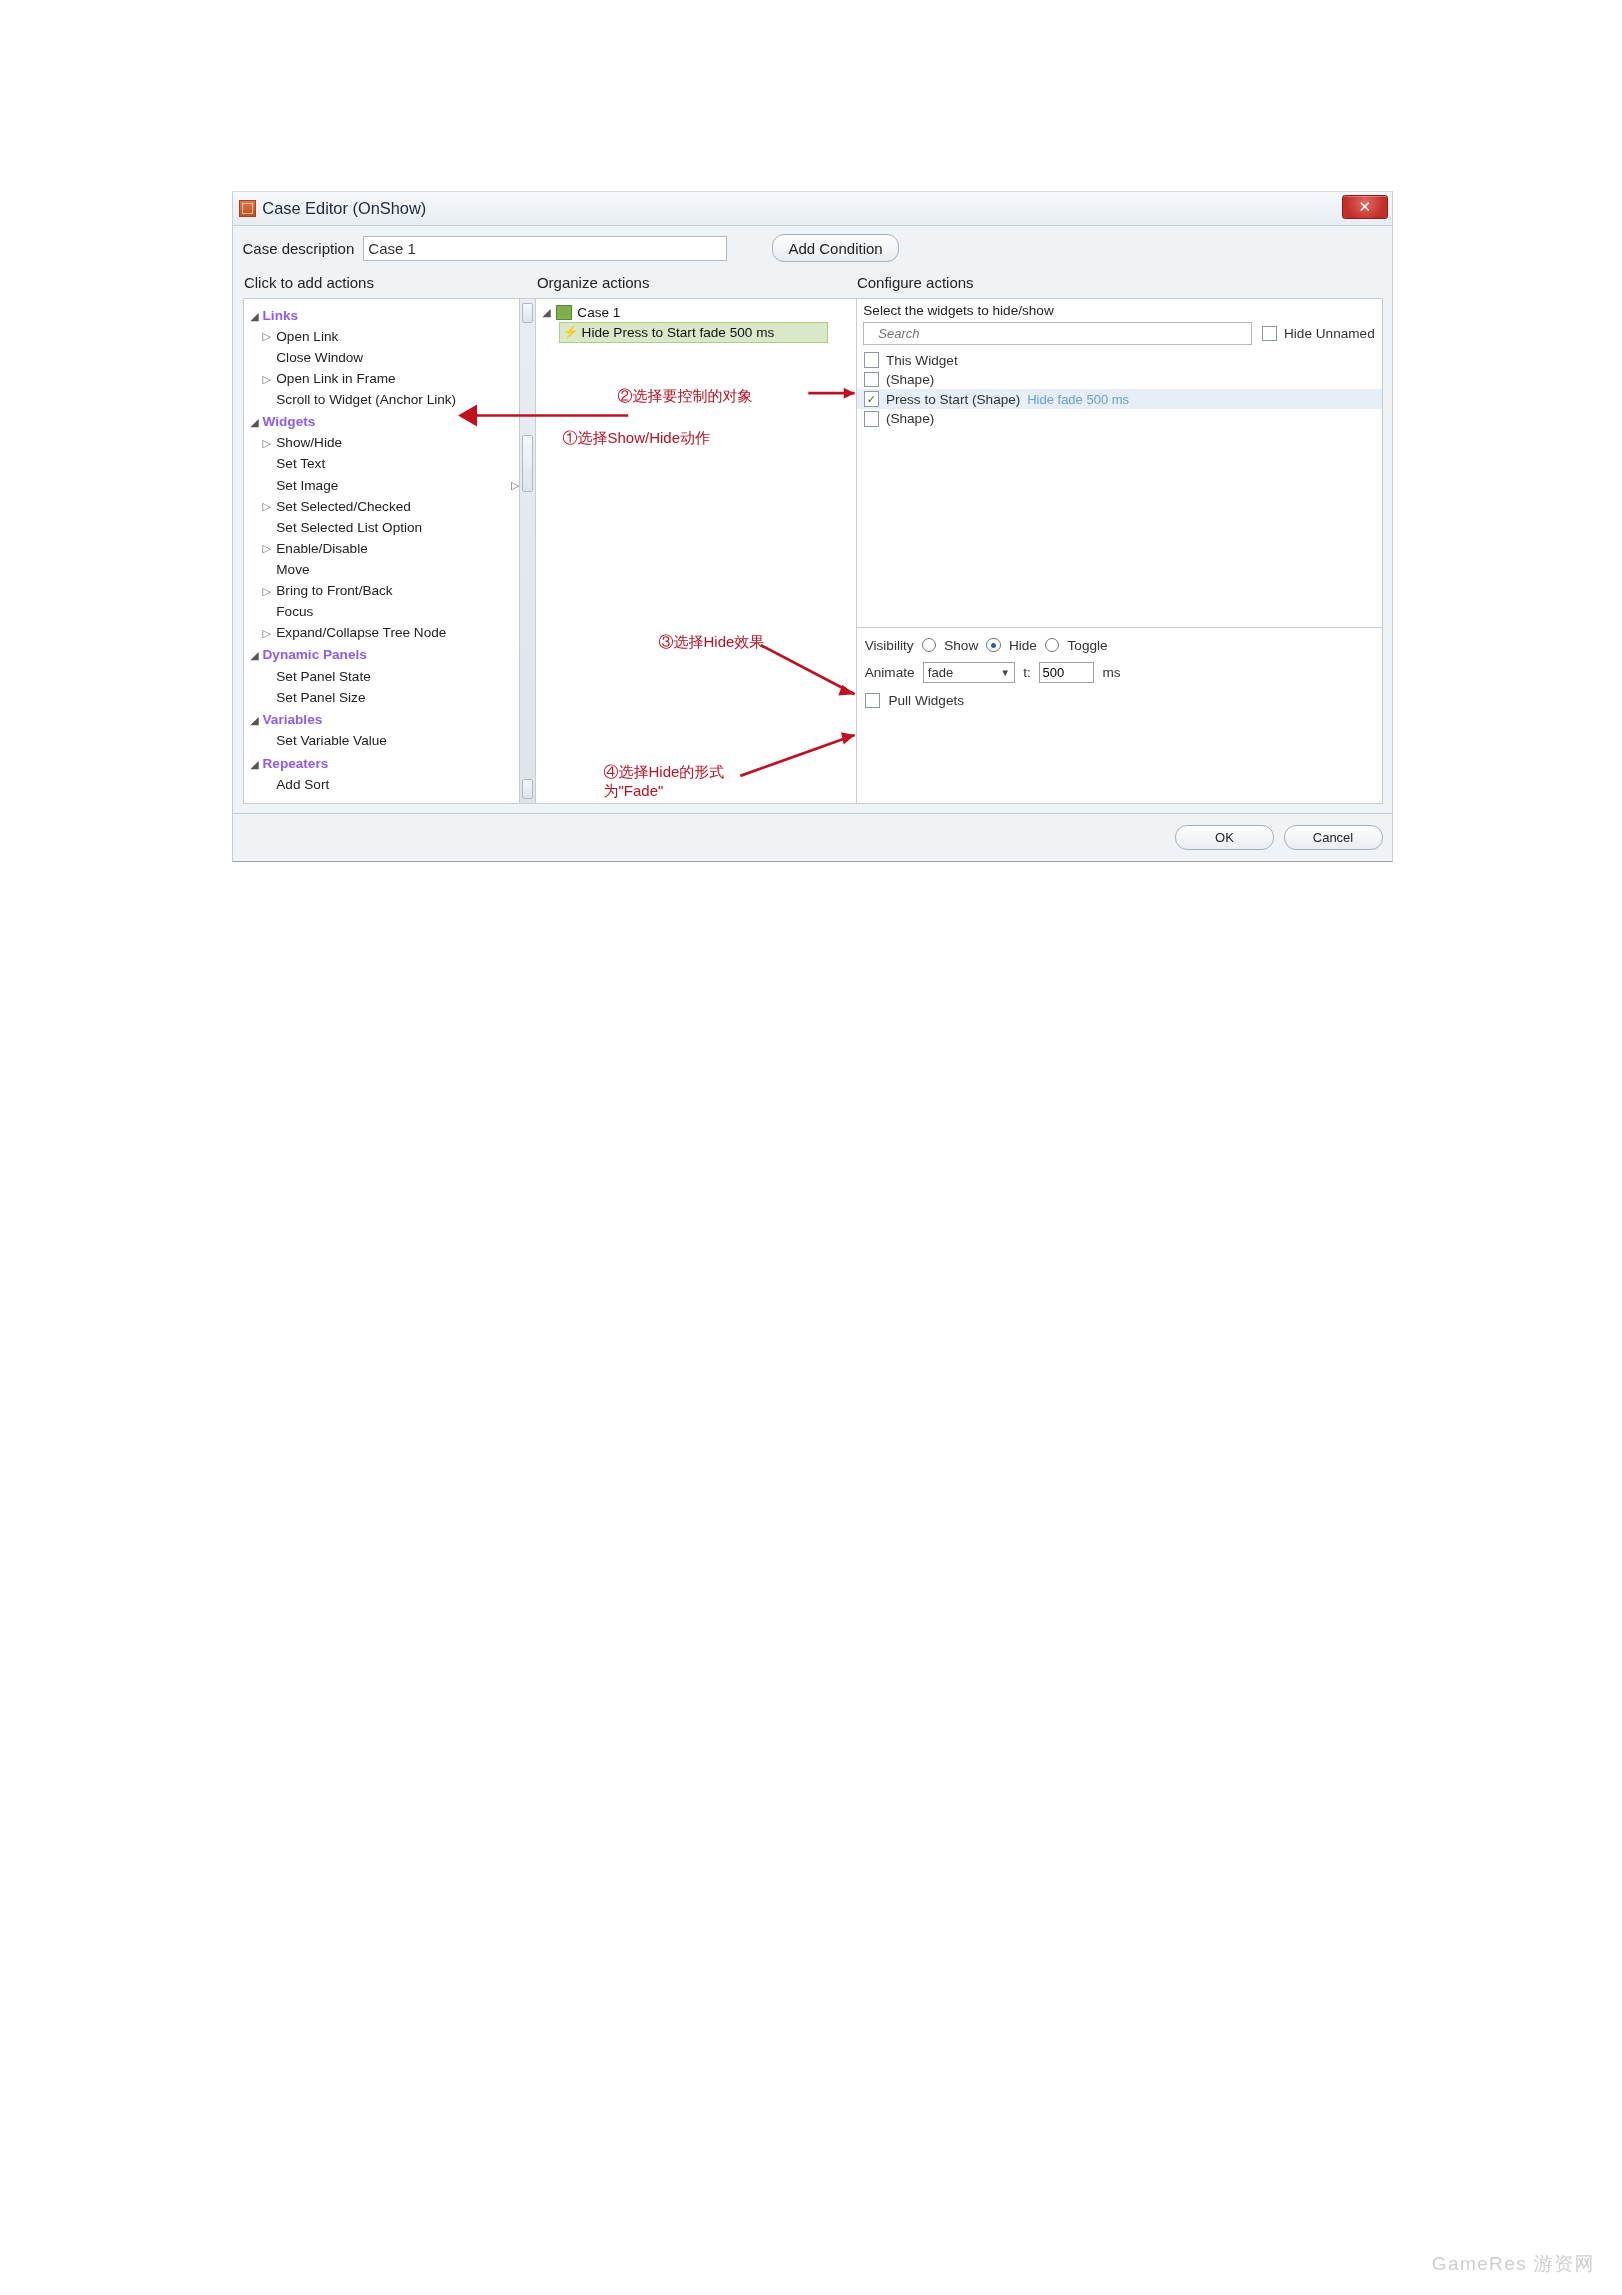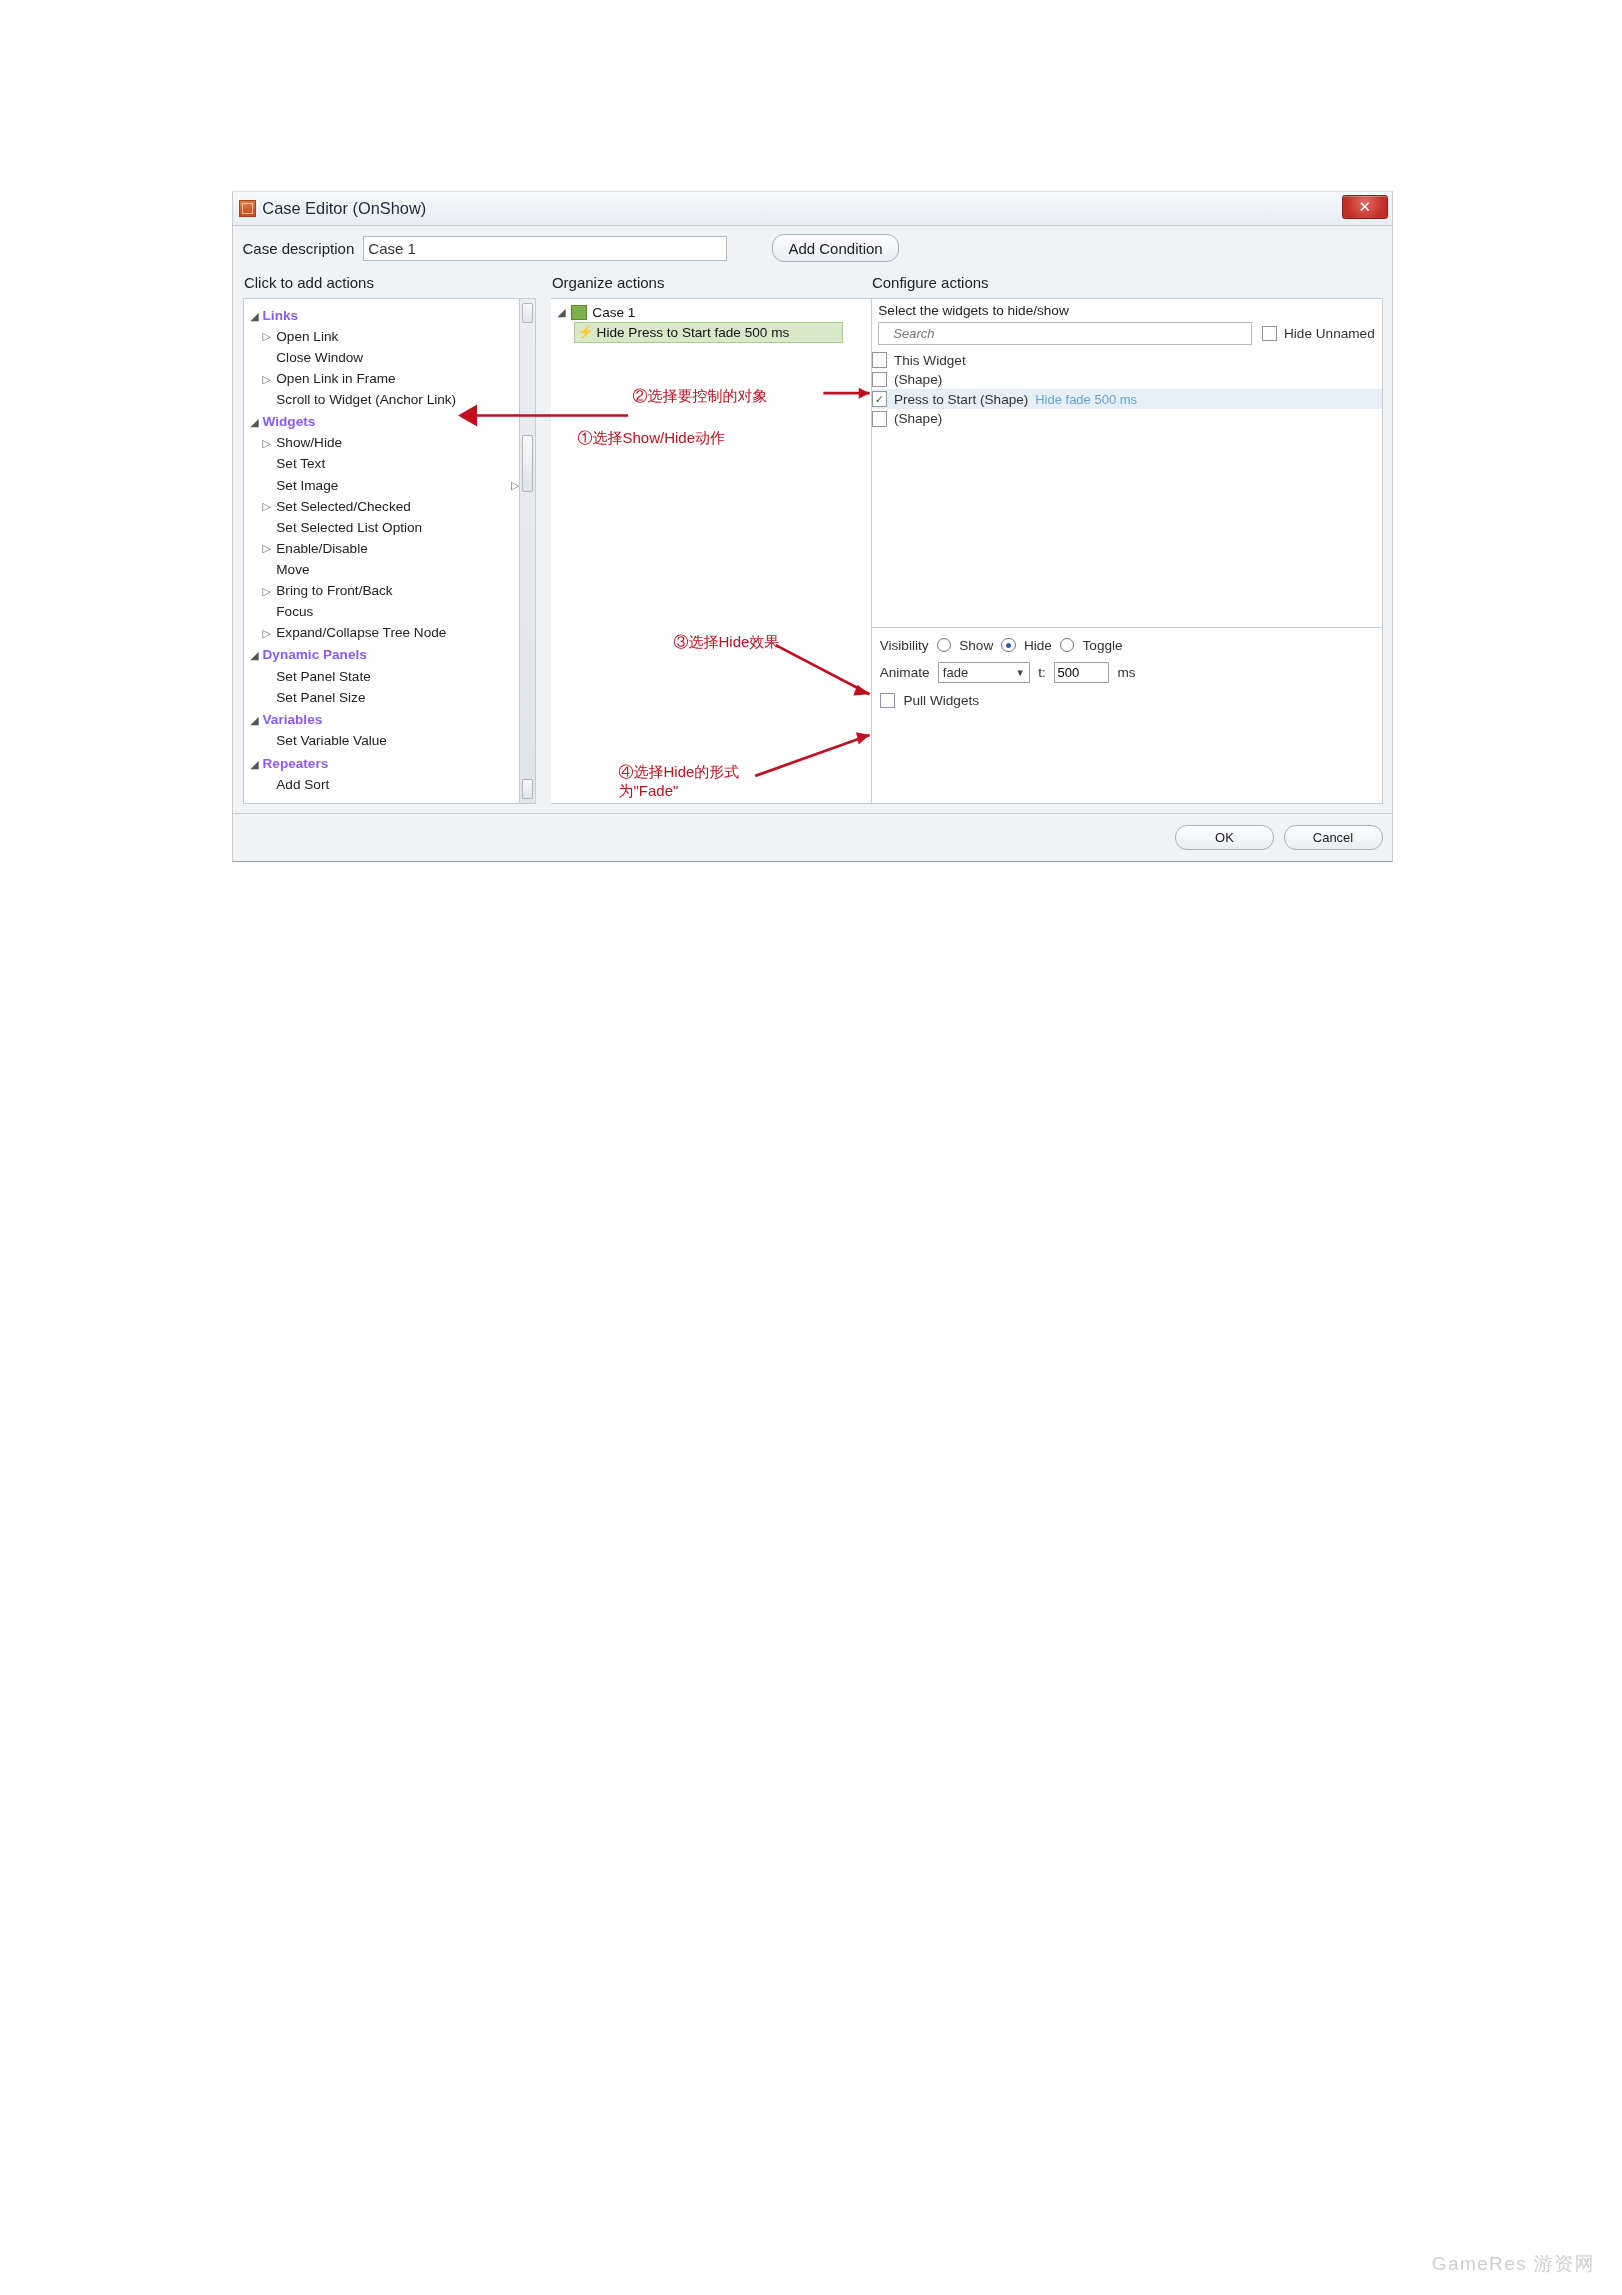--- a/index.html
+++ b/index.html
@@ -98,21 +98,21 @@
   .cols {
     display:flex;
     gap: 0;
     align-items: stretch;
   }
   .col {
     display:flex; flex-direction:column;
     min-height: 532px;
   }
   .col.c1 { width: 293px; }
-  .col.c2 { width: 320px; margin-left: 15px; }
+  .col.c2 { width: 320px; }
   .col.c3 { flex:1; }
   .col-head {
     font-size: 15px;
     color:#222;
     padding: 2.7px 1.4px 6.8px 1.4px;
   }
   .panel {
     flex:1;
     border: 0.7px solid #c7cdd4;
     background:#fff;
@@ -178,21 +178,21 @@
     display:flex; align-items:center; gap:9.5px;
     padding: 2.7px 6.8px 5.5px 6.8px;
   }
   .search-input{
     flex:1; height:20.4px; border:0.7px solid #b3b9c0;
     background:#fff; font-size:13px; color:#999;
     font-style:italic; padding:0 14px;
   }
   .chk-row{
     display:flex; align-items:center; gap:6.8px;
-    padding: 2px 0;
+    padding: 2px 7px;
     font-size:13.6px;
   }
   .chk-row.hover{ background:#e6eef7;}
   .chk{
     width:13.6px;height:13.6px;border:0.7px solid #8e97a1;background:#fff;display:inline-flex;align-items:center;justify-content:center;font-size:11px;color:#2a6b2a;
   }
   .chk.checked::after{content:"✓";}
   .hint{ color:#69a0d8; font-size:13px;}
   .widget-list{
     border-bottom:0.7px solid #c7cdd4;

